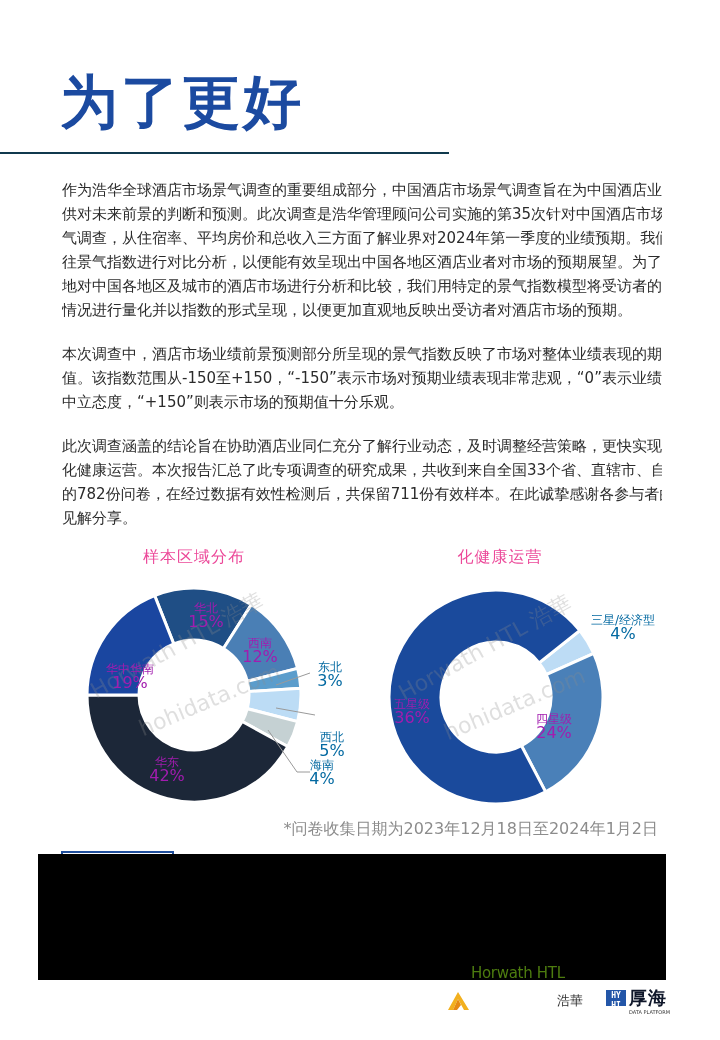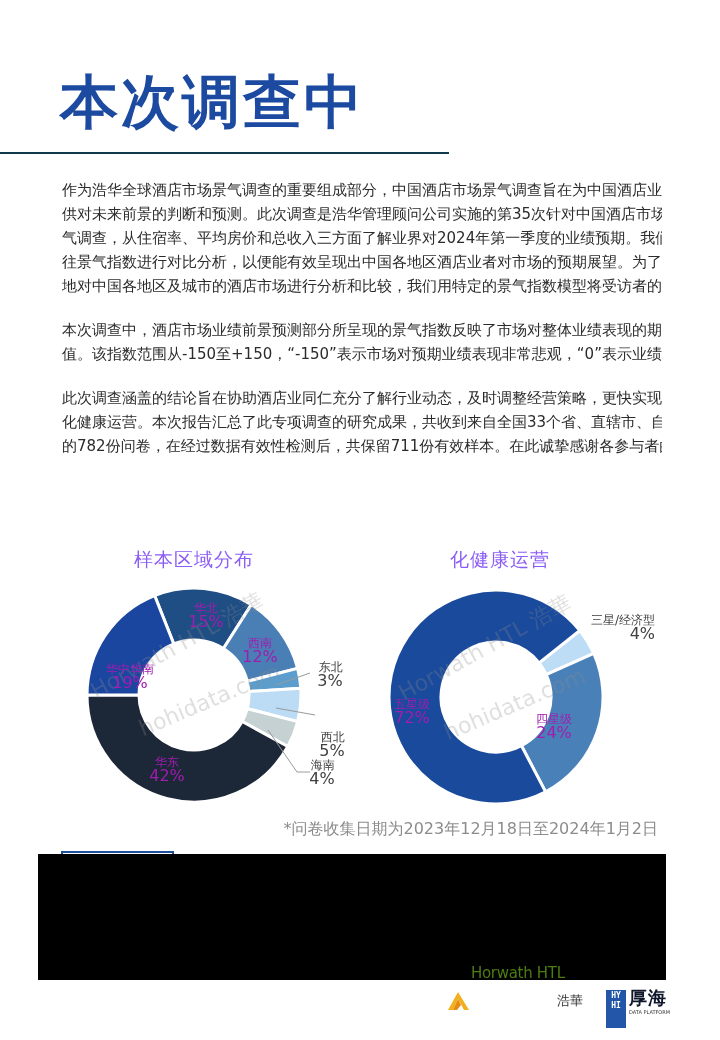--- a/index.html
+++ b/index.html
@@ -11,73 +11,76 @@
                   font-weight: bold; font-size: 58px; letter-spacing: 3px; line-height: 72px;
                   color: #1b4aa0; white-space: nowrap; }
     .title-rule { left: 0; top: 152px; width: 449px; height: 2px; background: #10394d; }
 
     .body-text { left: 62px; top: 178px; width: 600px; font-size: 15px; color: #2b2b2b; }
     .para { margin-bottom: 20px; }
     .line { height: 24px; line-height: 24px; white-space: nowrap; overflow: hidden;
             text-align: justify; text-align-last: justify; }
     .line.last { text-align-last: left; }
 
-    .chart-title { top: 547px; font-size: 19px; color: #8b5cf6; transform: translateX(-50%);
+    .chart-title { top: 547px; font-size: 16px; color: #ec4899; transform: translateX(-50%);
                    white-space: nowrap; letter-spacing: 1px; }
 
     .chart-svg { left: 0; top: 0; width: 720px; height: 1040px; }
 
     .lbl { transform: translateX(-50%); text-align: center; font-size: 12px; line-height: 14px;
            white-space: nowrap; }
     .lbl.in { color: #a21caf; }
-    .lbl.out { color: #404040; text-align: right; }
+    .lbl.out { color: #0369a1; }
     .lbl .pct { font-size: 16px; }
 
     .wm { font-size: 22px; color: rgba(140,140,140,0.28); white-space: nowrap;
           transform-origin: left bottom; font-family: "DejaVu Sans", sans-serif; }
 
     .footnote { right: 62px; top: 819px; font-size: 16px; color: #8c8c8c; white-space: nowrap; }
 
     .blue-tab { left: 61px; top: 851px; width: 109px; height: 30px; border: 2px solid #1f4e9c; }
     .redact { left: 38px; top: 854px; width: 628px; height: 126px; background: #000000; }
 
     .horwath-name { left: 471px; top: 964px; font-size: 15px; line-height: 18px; color: #4d7c0f;
                     white-space: nowrap; letter-spacing: -0.3px; }
     .horwath-cn { left: 557px; top: 993px; font-size: 13px; line-height: 16px; color: #333;
                   font-family: "DejaVu Serif", serif; white-space: nowrap; }
-    .hohi-badge { left: 606px; top: 990px; width: 20px; height: 38px; background: #2356a8;
+    .hohi-badge { left: 606px; top: 990px; width: 20px; height: 16px; background: #2356a8;
                   color: #fff; font-family: "DejaVu Sans Mono", monospace; font-weight: bold;
                   font-size: 8px; line-height: 10px; text-align: center; padding-top: 1px; box-sizing: border-box; }
     .hohi-cn { left: 629px; top: 988px; font-size: 18px; line-height: 20px; font-weight: bold;
                color: #0f172a; white-space: nowrap; letter-spacing: 1px; }
     .hohi-sub { left: 629px; top: 1009px; font-size: 5px; line-height: 6px; color: #333;
                 white-space: nowrap; }
   </style>
 </head>
 <body>
 
-<div class="abs page-title">本次调查中</div>
+<div class="abs page-title">为了更好</div>
 <div class="abs title-rule"></div>
 
 <div class="abs body-text">
   <div class="para">
     <div class="line">作为浩华全球酒店市场景气调查的重要组成部分，中国酒店市场景气调查旨在为中国酒店业者提</div>
     <div class="line">供对未来前景的判断和预测。此次调查是浩华管理顾问公司实施的第35次针对中国酒店市场的景</div>
     <div class="line">气调查，从住宿率、平均房价和总收入三方面了解业界对2024年第一季度的业绩预期。我们对以</div>
     <div class="line">往景气指数进行对比分析，以便能有效呈现出中国各地区酒店业者对市场的预期展望。为了更好</div>
     <div class="line">地对中国各地区及城市的酒店市场进行分析和比较，我们用特定的景气指数模型将受访者的反馈</div>
+    <div class="line last">情况进行量化并以指数的形式呈现，以便更加直观地反映出受访者对酒店市场的预期。</div>
   </div>
   <div class="para">
     <div class="line">本次调查中，酒店市场业绩前景预测部分所呈现的景气指数反映了市场对整体业绩表现的期望</div>
     <div class="line">值。该指数范围从-150至+150，“-150”表示市场对预期业绩表现非常悲观，“0”表示业绩预期持</div>
+    <div class="line last">中立态度，“+150”则表示市场的预期值十分乐观。</div>
   </div>
   <div class="para">
     <div class="line">此次调查涵盖的结论旨在协助酒店业同仁充分了解行业动态，及时调整经营策略，更快实现常态</div>
     <div class="line">化健康运营。本次报告汇总了此专项调查的研究成果，共收到来自全国33个省、直辖市、自治区</div>
     <div class="line">的782份问卷，在经过数据有效性检测后，共保留711份有效样本。在此诚挚感谢各参与者的行业</div>
+    <div class="line last">见解分享。</div>
   </div>
 </div>
 
 <div class="abs chart-title" style="left:194px;">样本区域分布</div>
 <div class="abs chart-title" style="left:500px;">化健康运营</div>
 
 <svg class="abs chart-svg" viewBox="0 0 720 1040">
     <g>
       <path d="M154.61067286273948 595.5139160099571 A107 107 0 0 1 251.33346706275256 604.6569119712843 L223.47047372384478 648.5619640973891 A55 55 0 0 0 173.75314960234272 643.8622932761461 Z" fill="#1f4e85" stroke="#ffffff" stroke-width="3"></path>
       <path d="M251.33346706275256 604.6569119712843 A107 107 0 0 1 297.63839824076354 668.3901820733605 L247.2720738620747 681.322056205933 A55 55 0 0 0 223.47047372384478 648.5619640973891 Z" fill="#4a7fb5" stroke="#ffffff" stroke-width="3"></path>
@@ -138,21 +141,21 @@
 <div class="abs lbl out" style="left:623px; top:613px;">
   <div>三星/经济型</div>
   <div class="pct">4%</div>
 </div>
 <div class="abs lbl in" style="left:554px; top:712px;">
   <div>四星级</div>
   <div class="pct">24%</div>
 </div>
 <div class="abs lbl in" style="left:412px; top:697px;">
   <div>五星级</div>
-  <div class="pct">72%</div>
+  <div class="pct">36%</div>
 </div>
 
 <div class="abs footnote">*问卷收集日期为2023年12月18日至2024年1月2日</div>
 
 <div class="abs blue-tab"></div>
 <div class="abs redact"></div>
 
 <svg class="abs" style="left:448px; top:991px;" width="22" height="20" viewBox="0 0 22 20">
   <polygon points="0,19 10,1 21,19 16,19 10,8 5,19" fill="#f2b01e"></polygon>
   <polygon points="5,19 10,8 13,14 9,19" fill="#e58a12"></polygon>

